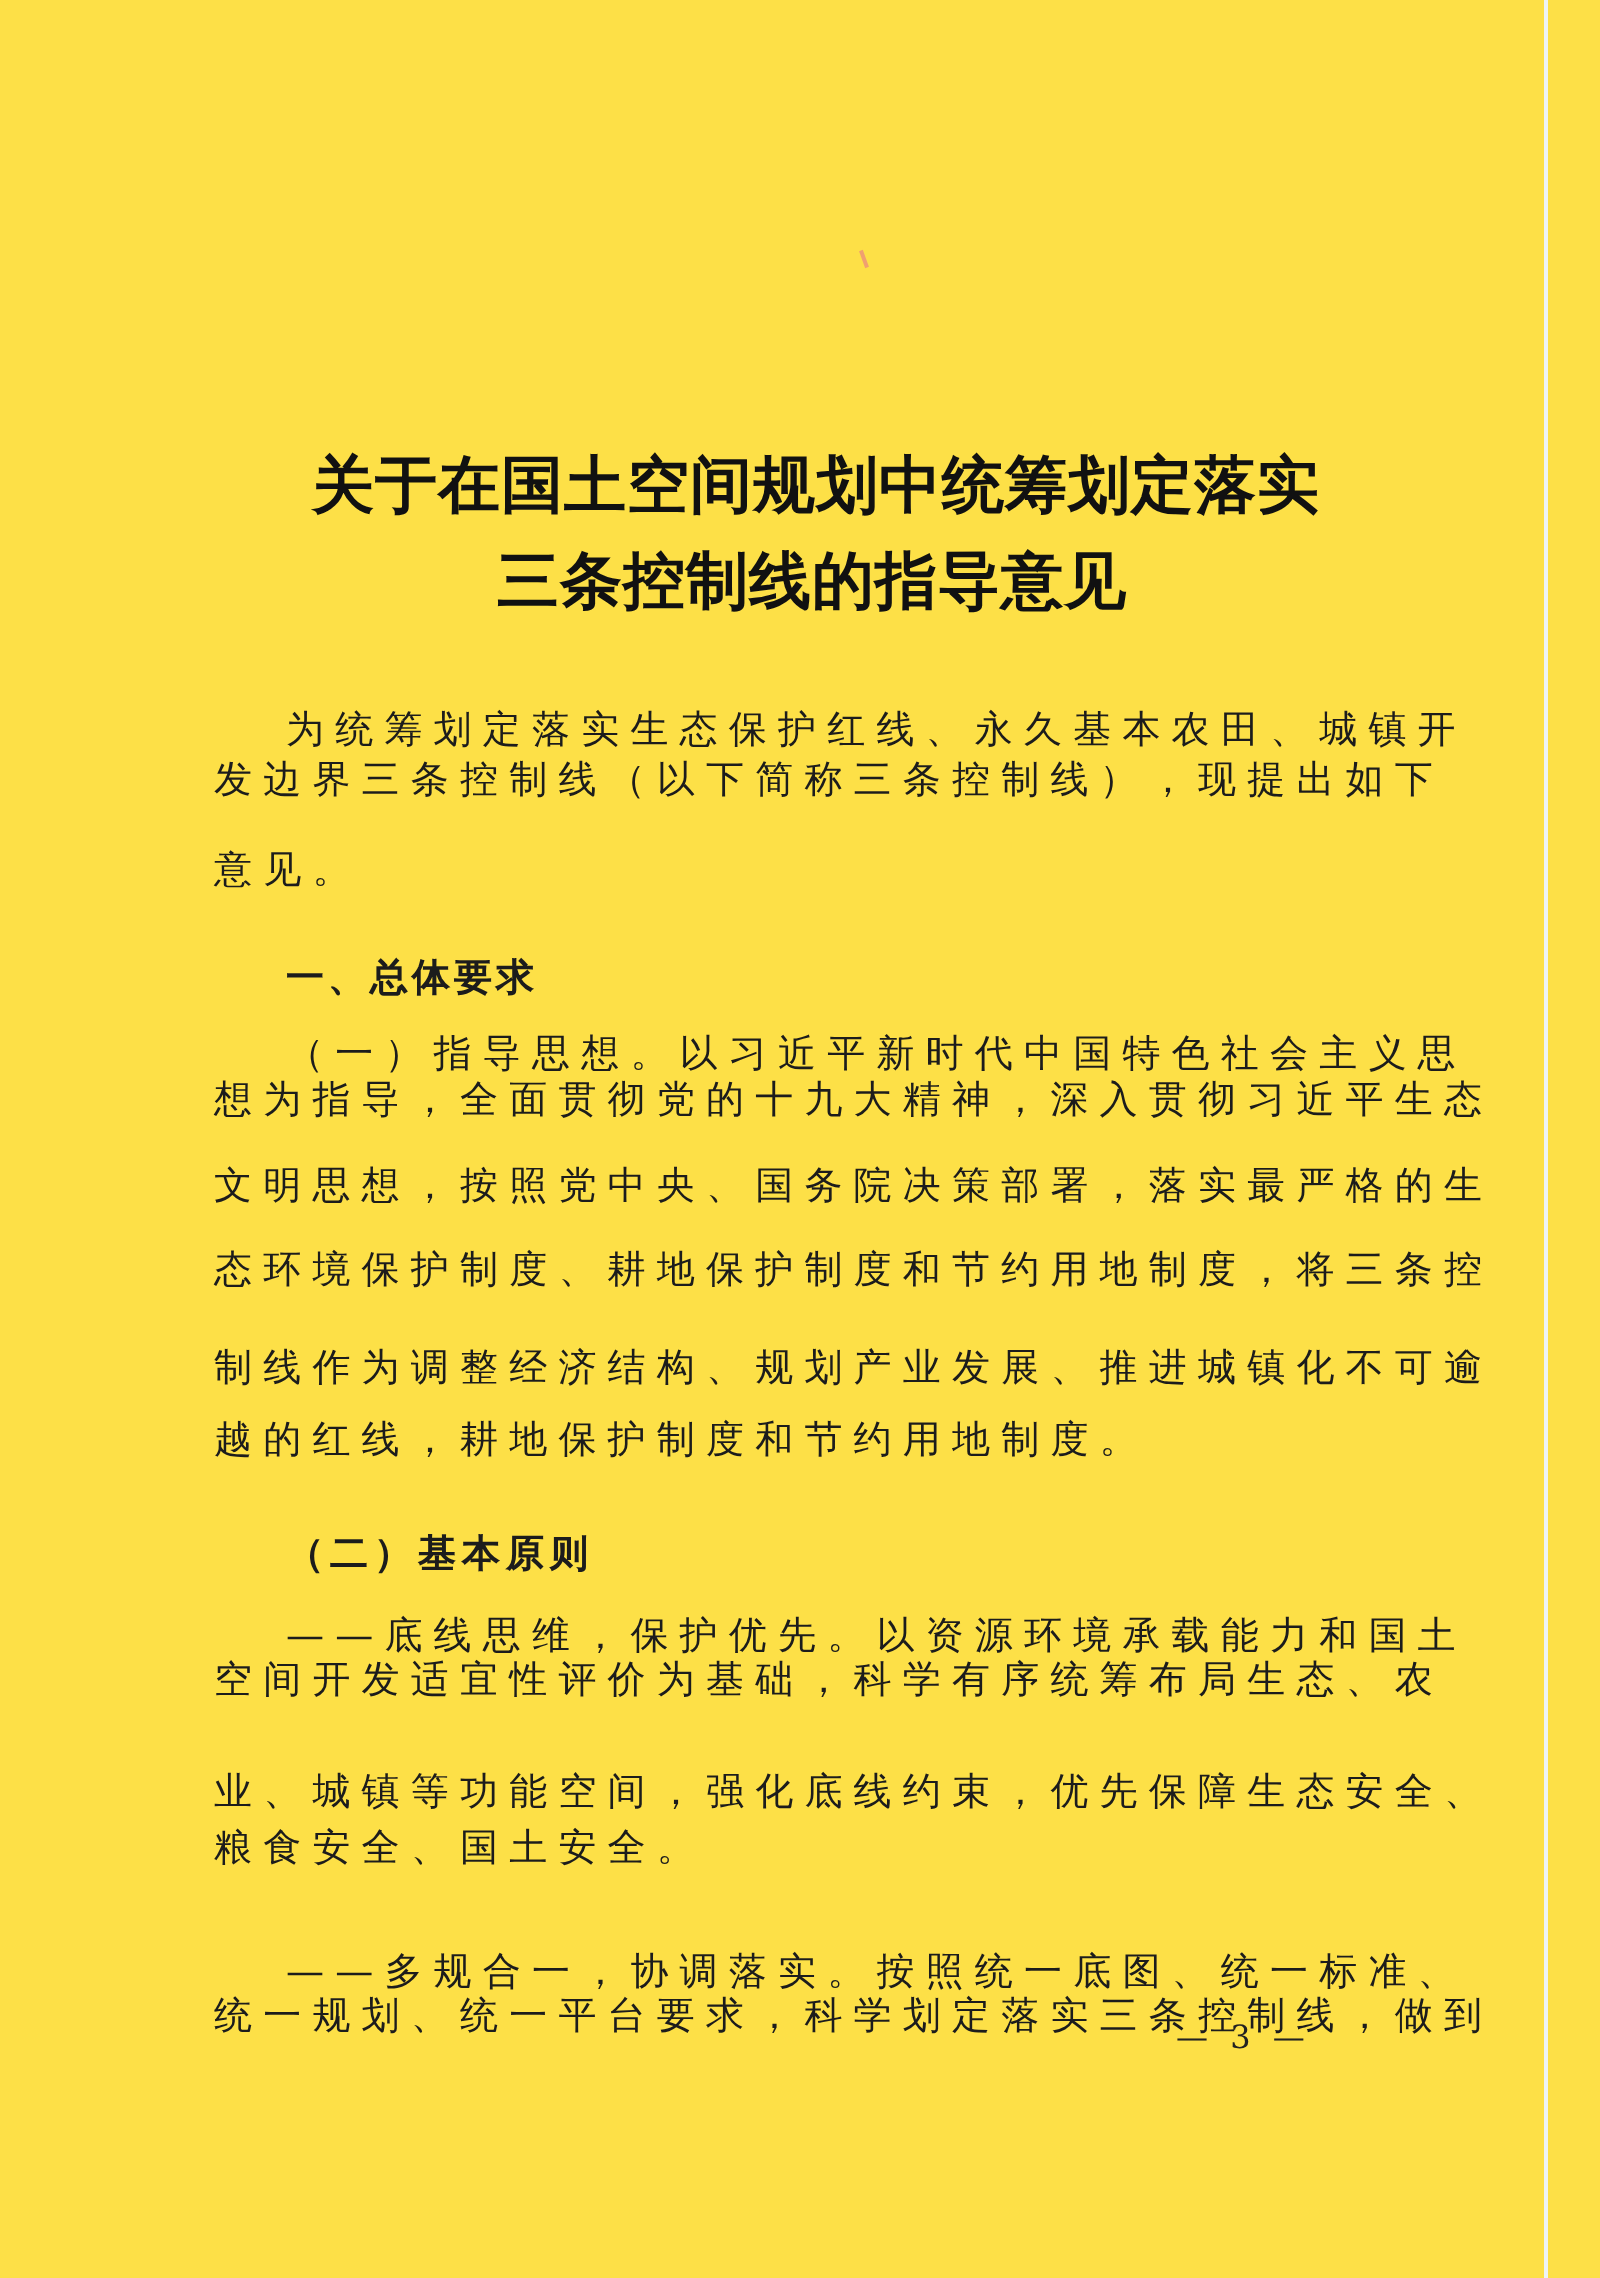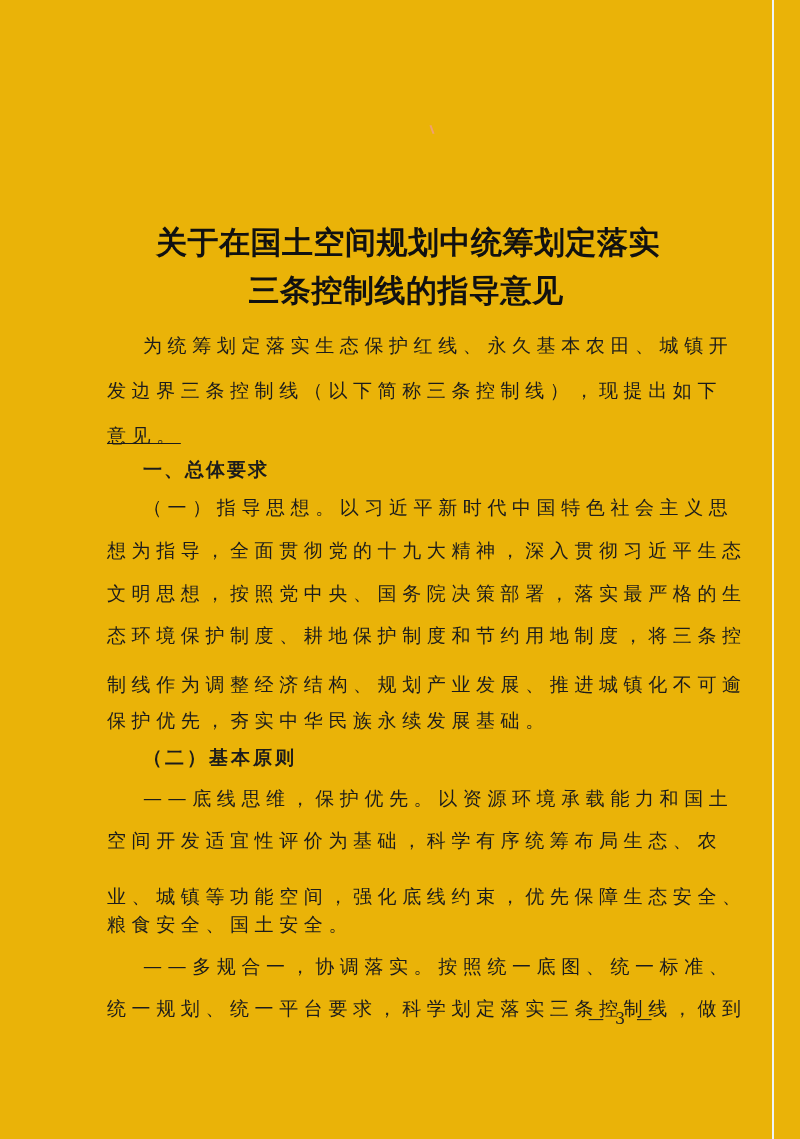--- a/index.html
+++ b/index.html
@@ -13,21 +13,21 @@
       position: relative;
       overflow: hidden;
       font-family: "DejaVu Serif", "Liberation Serif", serif;
       color: #1a1a1a;
     }
     .page {
       position: absolute;
       left: 0; top: 0;
       width: 800px;
       height: 1139px;
-      background: #eab308;
+      background: #fde047;
     }
     .edge-line {
       position: absolute;
       right: 26px;
       top: 0;
       width: 2px;
       height: 1139px;
       background: #eef4f6;
     }
     .stray-mark {
@@ -56,21 +56,21 @@
     .line {
       position: absolute;
       left: 107px;
       width: 570px;
       font-size: 19px;
       line-height: 24px;
       white-space: nowrap;
       color: #1c1c1c;
       letter-spacing: 5.6px;
     }
-    .line.indent { left: 143px; width: 534px; }
+    .line.indent { left: 143px; width: 534px; margin-top: 20px; }
     .line.head {
       font-family: "DejaVu Sans", "Liberation Sans", sans-serif;
       font-weight: bold;
       letter-spacing: 2px;
     }
     .line.sub { letter-spacing: 3px; font-weight: bold; }
 
     .page-number {
       position: absolute;
       left: 588px;
@@ -85,30 +85,30 @@
 
 <div class="page">
   <div class="edge-line"></div>
   <div class="stray-mark"></div>
 
   <div class="title l1">关于在国土空间规划中统筹划定落实</div>
   <div class="title l2">三条控制线的指导意见</div>
 
   <div class="line indent" style="top:333px;">为统筹划定落实生态保护红线、永久基本农田、城镇开</div>
   <div class="line" style="top:378px;">发边界三条控制线（以下简称三条控制线），现提出如下</div>
-  <div class="line" style="top:423px;text-decoration:underline;">意见。</div>
+  <div class="line" style="top:423px;">意见。</div>
 
   <div class="line indent head" style="top:457px;">一、总体要求</div>
 
   <div class="line indent" style="top:495px;">（一）指导思想。以习近平新时代中国特色社会主义思</div>
   <div class="line" style="top:538px;">想为指导，全面贯彻党的十九大精神，深入贯彻习近平生态</div>
   <div class="line" style="top:581px;">文明思想，按照党中央、国务院决策部署，落实最严格的生</div>
   <div class="line" style="top:623px;">态环境保护制度、耕地保护制度和节约用地制度，将三条控</div>
   <div class="line" style="top:672px;">制线作为调整经济结构、规划产业发展、推进城镇化不可逾</div>
-  <div class="line" style="top:708px;">保护优先，夯实中华民族永续发展基础。</div>
+  <div class="line" style="top:708px;">越的红线，耕地保护制度和节约用地制度。</div>
 
   <div class="line indent sub" style="top:745px;">（二）基本原则</div>
 
   <div class="line" style="top:828px;">空间开发适宜性评价为基础，科学有序统筹布局生态、农</div>
   <div class="line indent" style="top:786px;">——底线思维，保护优先。以资源环境承载能力和国土</div>
   <div class="line" style="top:870px;margin-top:14px;">业、城镇等功能空间，强化底线约束，优先保障生态安全、</div>
   <div class="line" style="top:912px;">粮食安全、国土安全。</div>
 
   <div class="line indent" style="top:954px;">——多规合一，协调落实。按照统一底图、统一标准、</div>
   <div class="line" style="top:996px;">统一规划、统一平台要求，科学划定落实三条控制线，做到</div>

